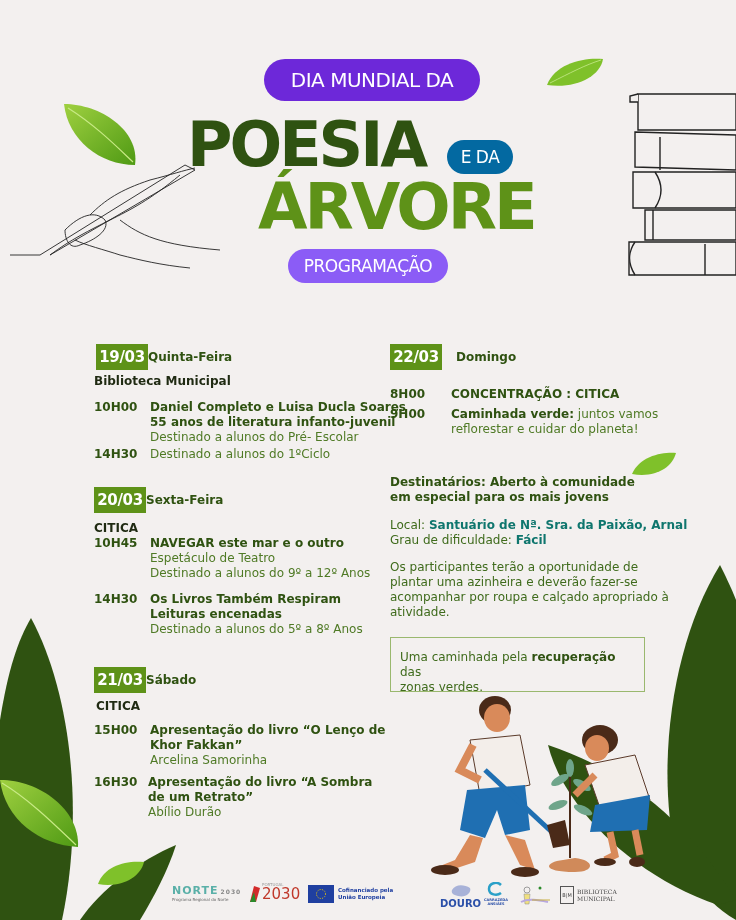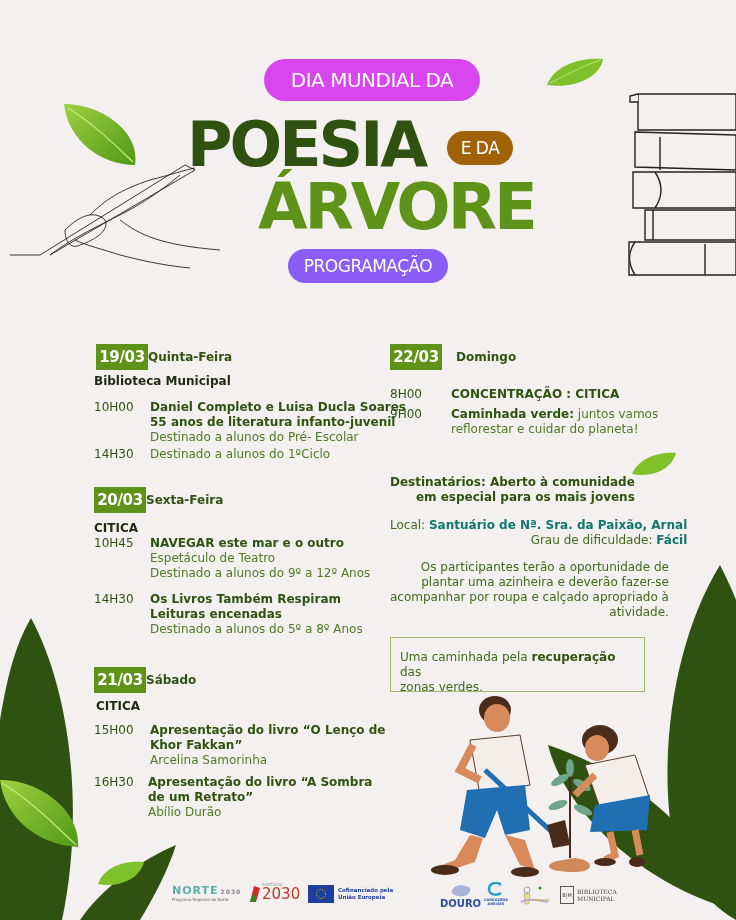--- a/index.html
+++ b/index.html
@@ -14,22 +14,22 @@
 
   
   .pill {
     position: absolute;
     border-radius: 24px;
     color: #fff;
     text-align: center;
     font-family: "DejaVu Sans", sans-serif;
     letter-spacing: -0.5px;
   }
-  .pill-top { left: 264px; top: 59px; width: 216px; height: 42px; background: #d946ef; font-size: 20px; line-height: 42px; }
-  .pill-eda { left: 447px; top: 131px; width: 66px; height: 34px; background: #a16207; font-size: 17px; line-height: 34px; }
+  .pill-top { left: 264px; top: 59px; width: 216px; height: 42px; background: #6d28d9; font-size: 20px; line-height: 42px; }
+  .pill-eda { left: 447px; top: 140px; width: 66px; height: 34px; background: #0369a1; font-size: 17px; line-height: 34px; }
   .pill-prog { left: 288px; top: 249px; width: 160px; height: 34px; background: #8b5cf6; font-size: 17px; line-height: 34px; }
 
   .big-title {
     position: absolute;
     font-family: "DejaVu Sans", sans-serif;
     font-weight: bold;
     letter-spacing: -3px;
     line-height: 1;
   }
   .title-poesia { left: 187px; top: 114px; font-size: 62px; color: #2f5211; }
@@ -44,26 +44,26 @@
     font-weight: bold;
     width: 52px; height: 26px;
     line-height: 26px;
     text-align: center;
     letter-spacing: -0.3px;
   }
   .day-name { color: #2f5211; font-size: 12px; font-weight: bold; margin-left: 0; }
   .venue { position: absolute; font-size: 12px; font-weight: bold; color: #1f2a12; }
 
   .event { position: absolute; display: flex; font-size: 12px; line-height: 15px; }
-  .ev-time { width: 56px; flex: none; font-weight: normal; color: #2f5211; }
+  .ev-time { width: 56px; flex: none; font-weight: bold; color: #2f5211; }
   .ev-body { color: #3f6b1c; }
   .ev-title { font-weight: bold; color: #2f5211; display: block; }
   .ev-sub { display: block; color: #4f7a25; }
 
-  .info { position: absolute; font-size: 12px; line-height: 15px; color: #3f6b1c; text-align: right; }
+  .info { position: absolute; font-size: 12px; line-height: 15px; color: #3f6b1c; }
   .info b { color: #0f766e; }
 
   .note-box {
     position: absolute; left: 390px; top: 637px; width: 255px; height: 55px;
     border: 1.5px solid #9ab86e;
     padding: 12px 9px;
     font-size: 12px; line-height: 15px; color: #3f6b1c;
   }
   .note-box b { color: #2f5211; }
 

